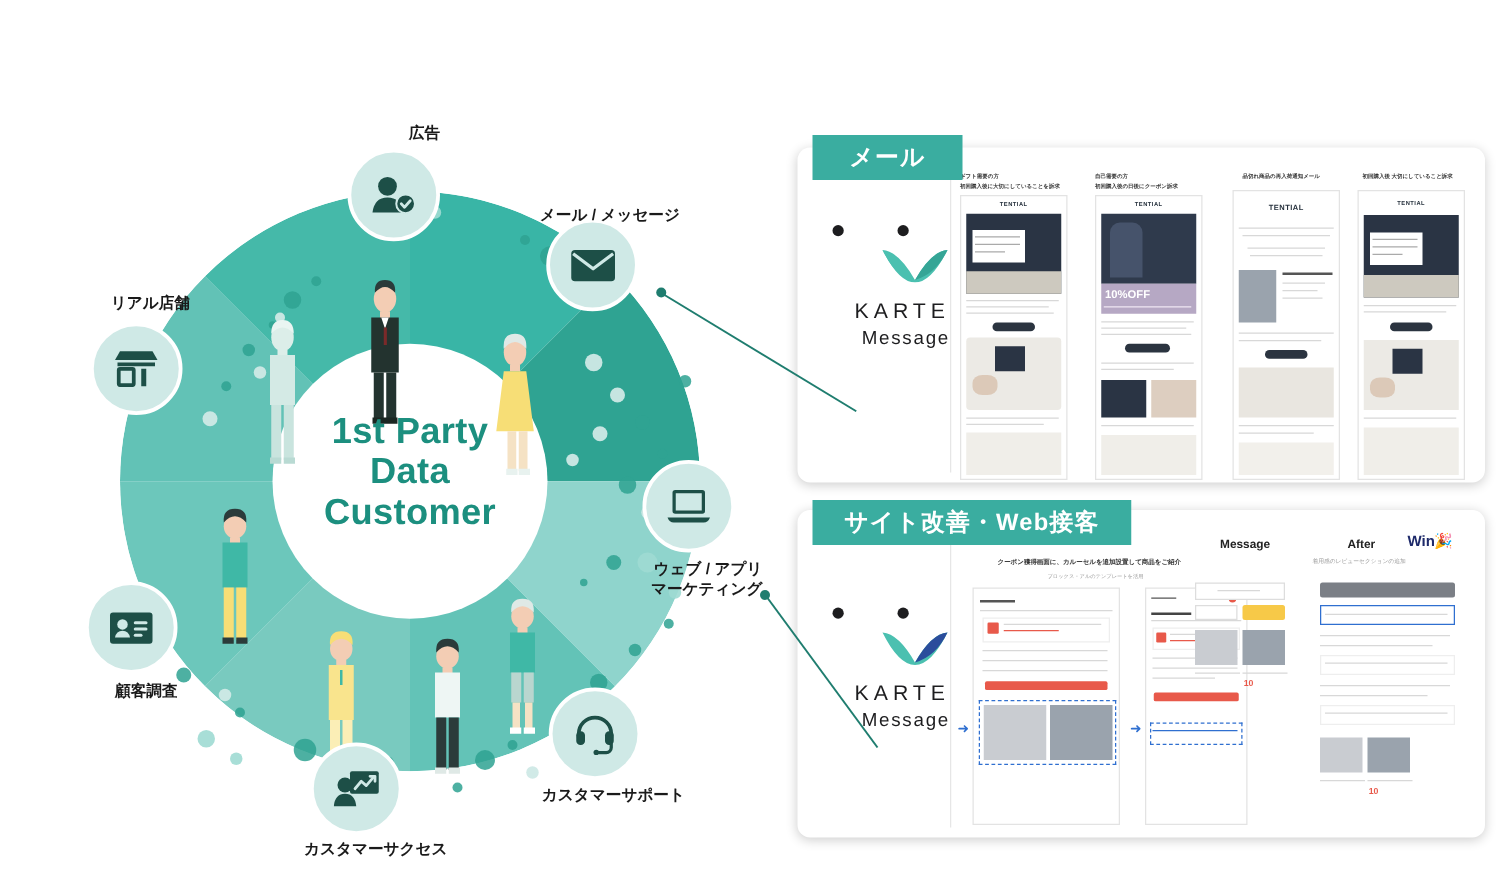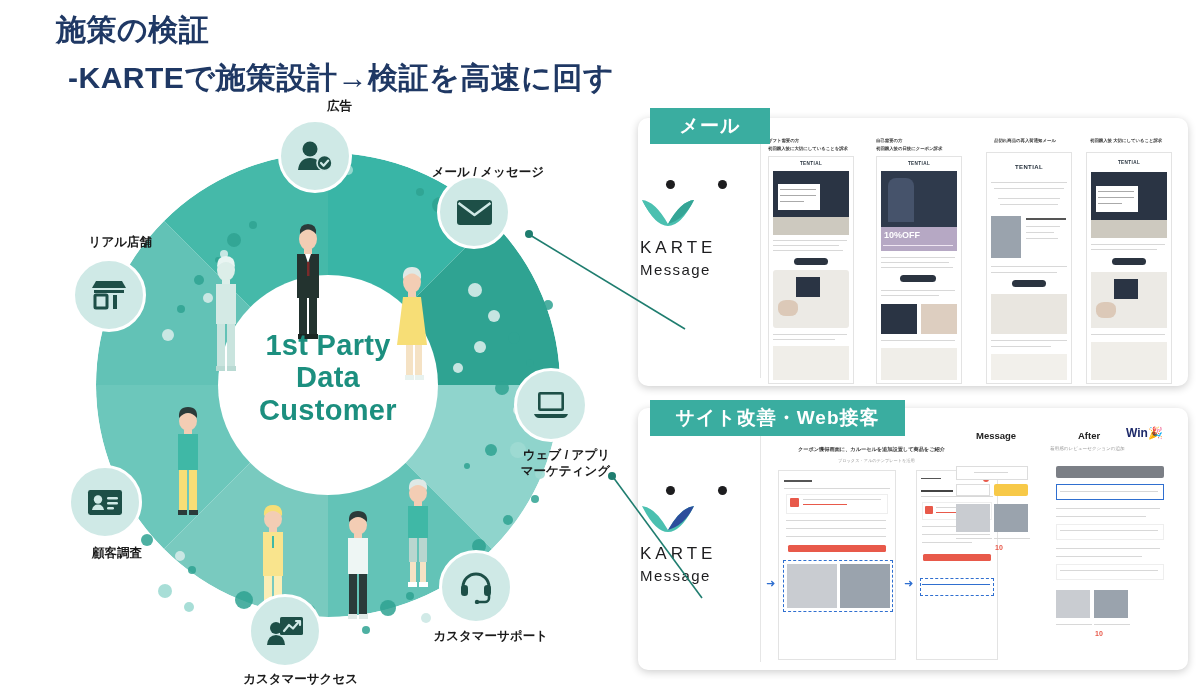--- a/index.html
+++ b/index.html
@@ -50,21 +50,21 @@
     overflow:hidden;
   }
   .panel-tab {
     position:absolute; background:#3aada0; color:#ffffff;
     font-size:19px; font-weight:700; letter-spacing:1px;
     display:flex; align-items:center; justify-content:center;
     z-index:6; white-space:nowrap;
   }
   .panel-inner { position:absolute; left:0; top:0; right:0; bottom:0; }
 
-  .karte-logo { position:absolute; text-align:left; width:120px; }
+  .karte-logo { position:absolute; text-align:right; width:120px; }
   .karte-eyes { position:relative; height:12px; margin-bottom:4px; }
   .karte-eyes i {
     position:absolute; top:0; width:9px; height:9px; border-radius:50%;
     background:#1d1d1f;
   }
   .karte-eyes i.l { left:26px; }
   .karte-eyes i.r { left:78px; }
   .karte-mark { margin:0 auto 8px; }
   .karte-name { font-size:17px; letter-spacing:4px; color:#1d1d1f; font-weight:400; }
   .karte-prod { font-size:15px; letter-spacing:1.4px; color:#1d1d1f; font-weight:400; margin-top:3px; }
@@ -120,22 +120,20 @@
   .arrow-blue { position:absolute; color:#2f6fd0; font-size:11px; line-height:1; }
   .imgph { position:absolute; background:#c9ccd1; }
   .imgph2 { position:absolute; background:#9aa3ad; }
   .vsep { position:absolute; width:1px; background:#e6e6e6; }
 </style>
 </head>
 <body>
 
 <div id="stage">
 
-  <div class="title-main">施策の検証</div>
-  <div class="title-sub">-KARTEで施策設計→検証を高速に回す</div>
 
   <div id="wheel">
     <svg class="wheel-svg" width="600" height="580" viewBox="0 0 600 580">
       <defs>
         <clipPath id="bigclip">
             <circle cx="280" cy="275" r="232"></circle>
           </clipPath>
       </defs>
       <g clip-path="url(#bigclip)">
 

